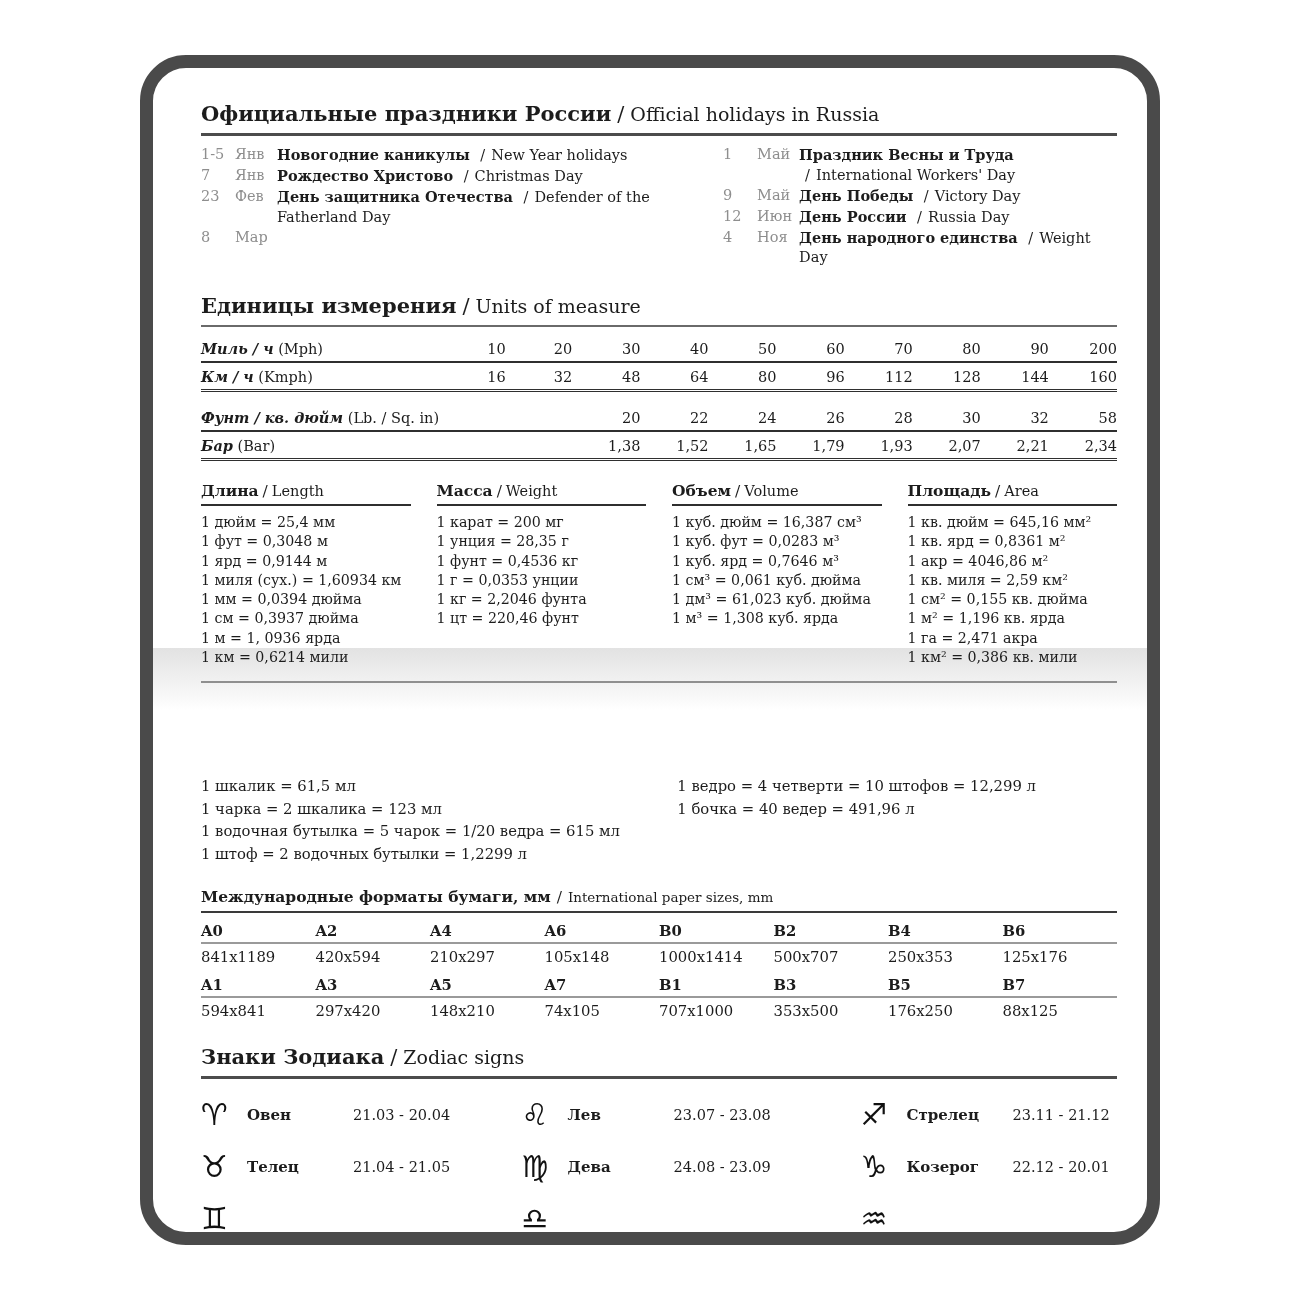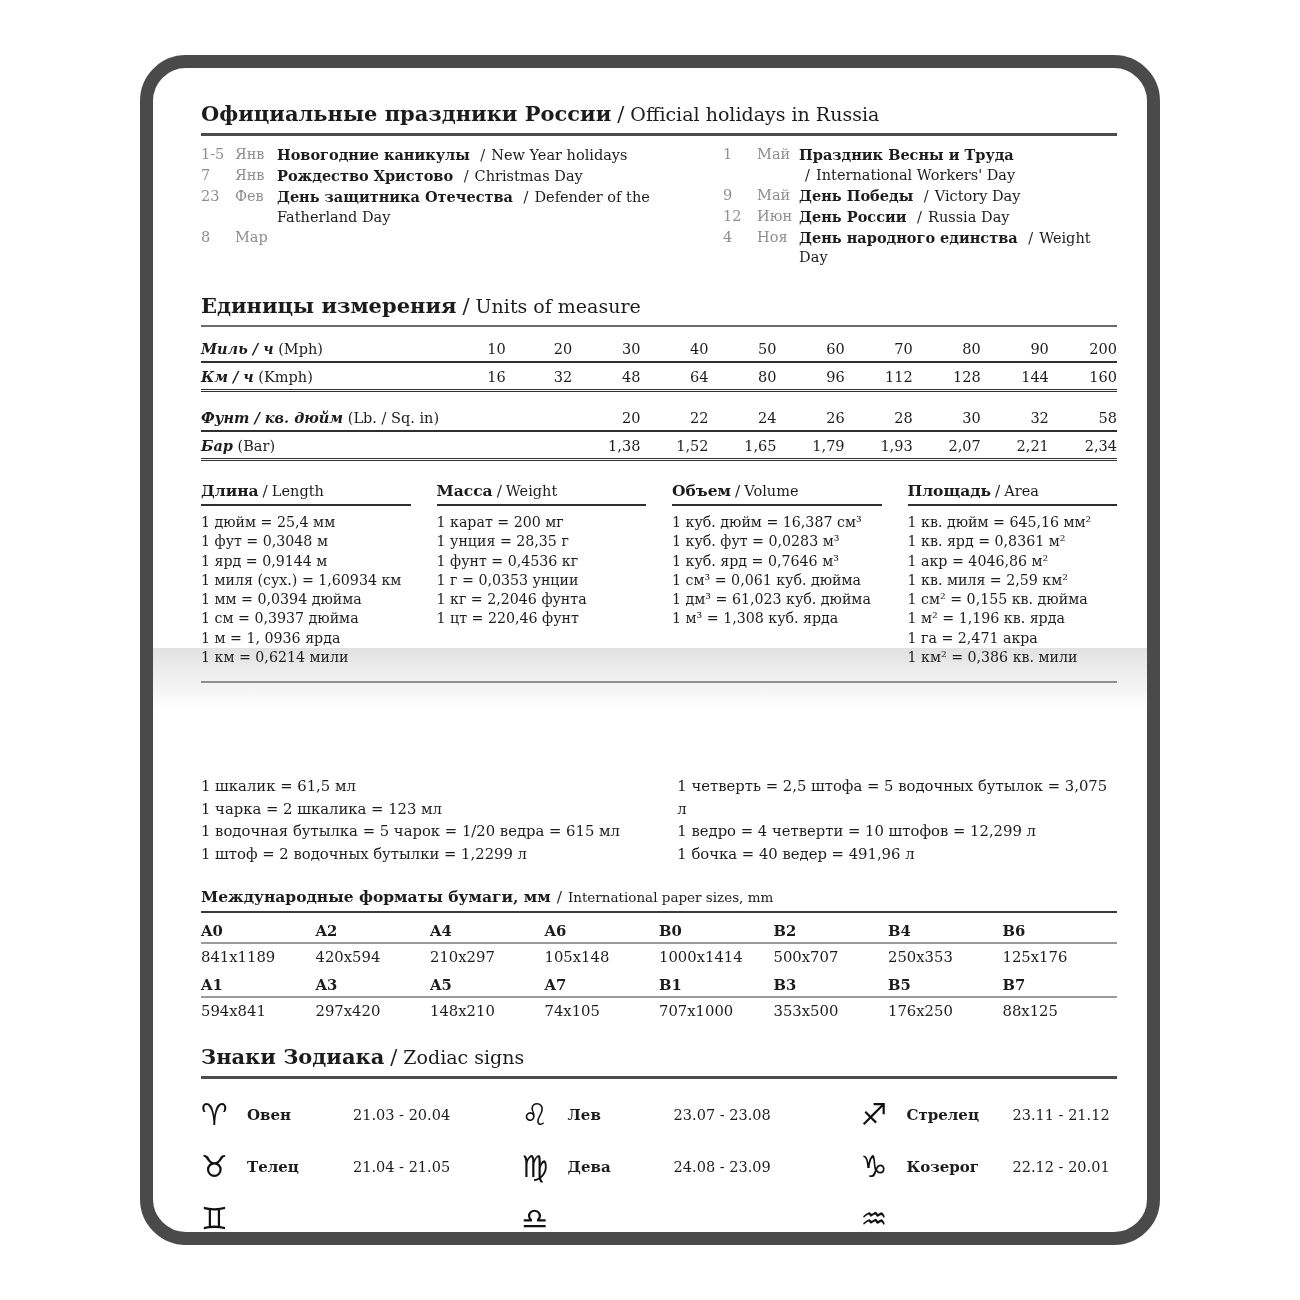--- a/index.html
+++ b/index.html
@@ -240,21 +240,20 @@
 
     <div class="alc">
       <div class="alc-cols">
         <div class="alc-col1">
           <div class="alc-line">1 шкалик = 61,5 мл</div>
           <div class="alc-line">1 чарка = 2 шкалика = 123 мл</div>
           <div class="alc-line">1 водочная бутылка = 5 чарок = 1/20 ведра = 615 мл</div>
           <div class="alc-line">1 штоф = 2 водочных бутылки = 1,2299 л</div>
         </div>
         <div class="alc-col2">
-          <div class="alc-line">1 четверть = 2,5 штофа = 5 водочных бутылок = 3,075 л</div>
           <div class="alc-line">1 ведро = 4 четверти = 10 штофов = 12,299 л</div>
           <div class="alc-line">1 бочка = 40 ведер = 491,96 л</div>
         </div>
       </div>
     </div>
 
     <div class="paper">
       <div class="paper-title">
         <b>Международные форматы бумаги, мм</b><span class="slash">/</span><span class="en">International paper sizes, mm</span>
       </div>

